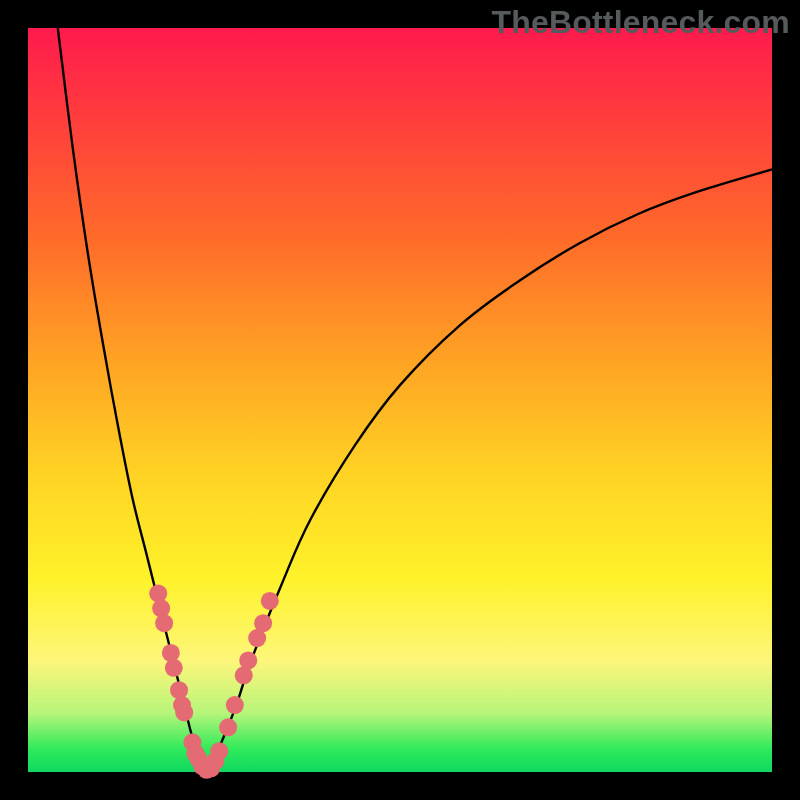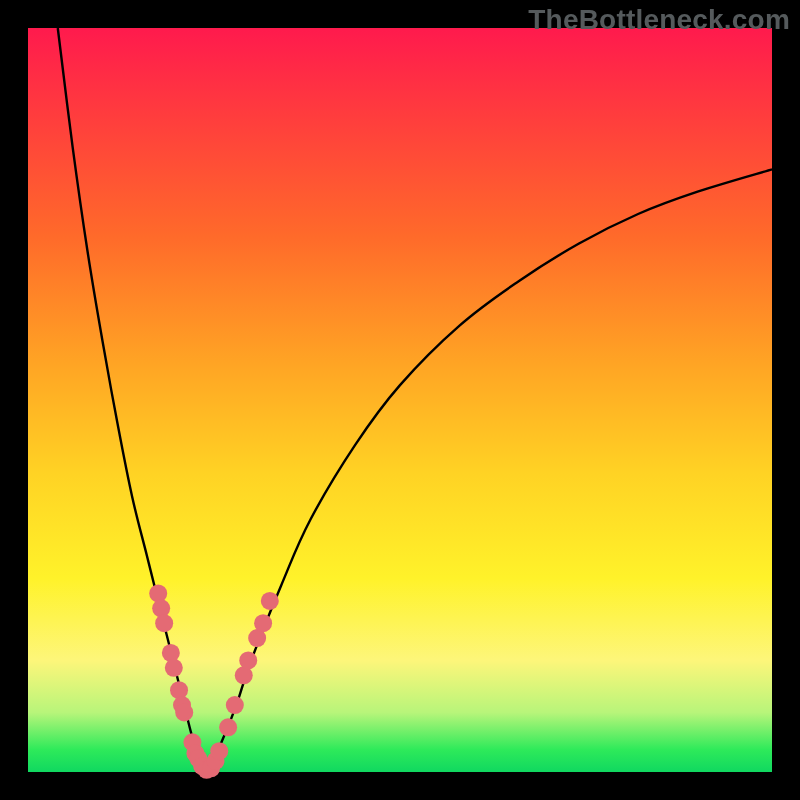--- a/index.html
+++ b/index.html
@@ -37,21 +37,21 @@
       #b8f57a 92%,
       #2eea5a 97%,
       #10d860 100%
     );
   }
   .watermark {
     position: absolute;
     top: 4px;
     right: 10px;
     font-family: Arial, Helvetica, sans-serif;
-    font-size: 28px;
+    font-size: 32px;
     font-weight: 600;
     color: #555a5c;
     letter-spacing: 0.2px;
     user-select: none;
     text-align: center;
   }
   svg.curves {
     position: absolute;
     left: 0;
     top: 0;

